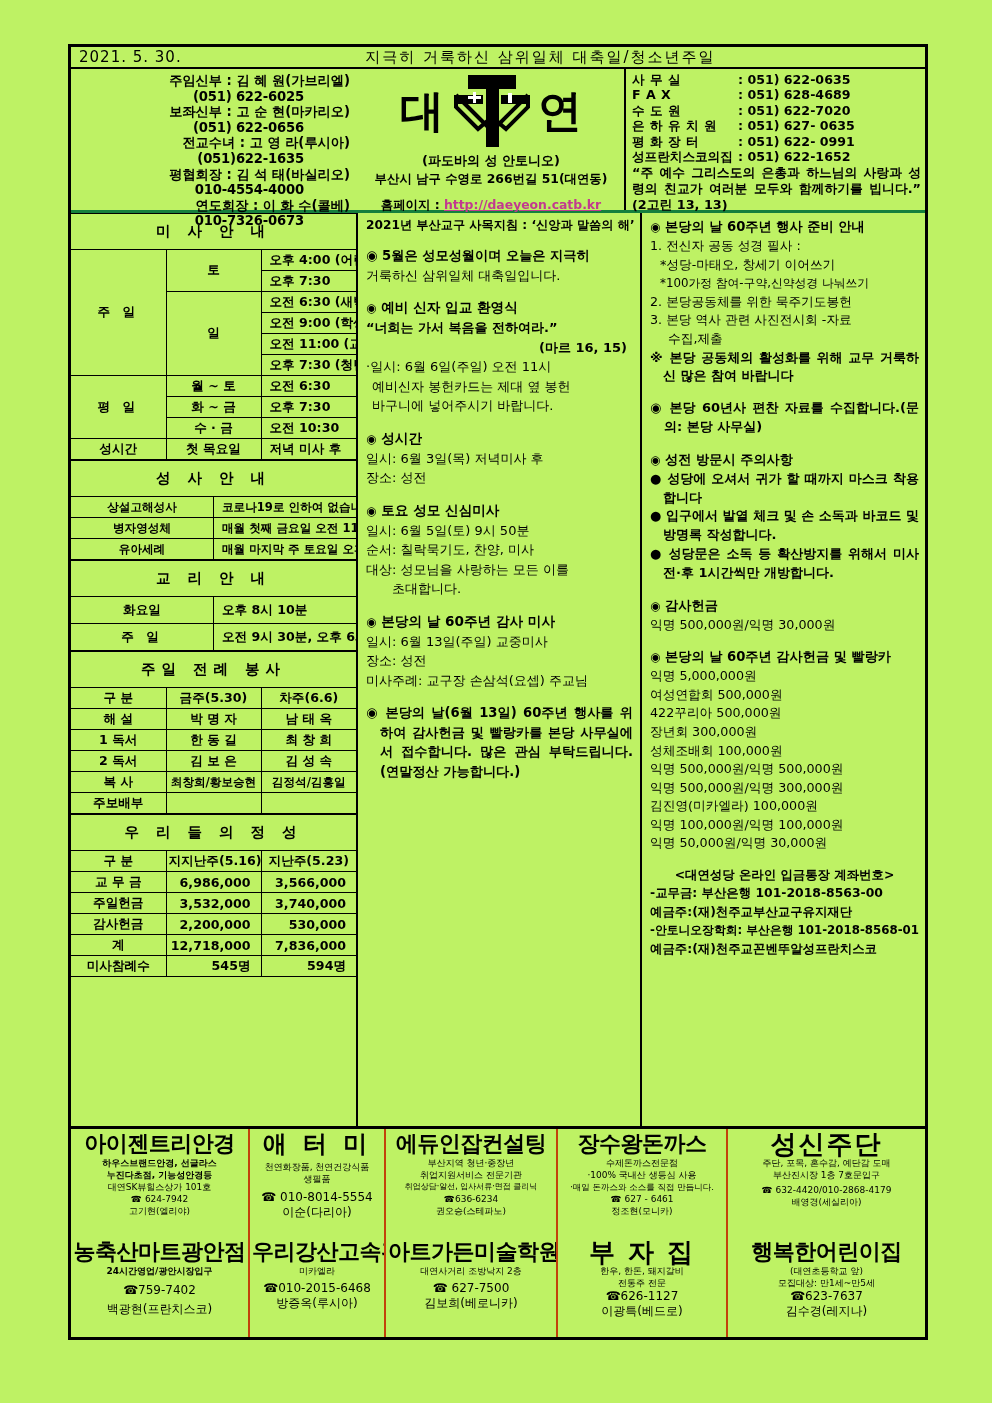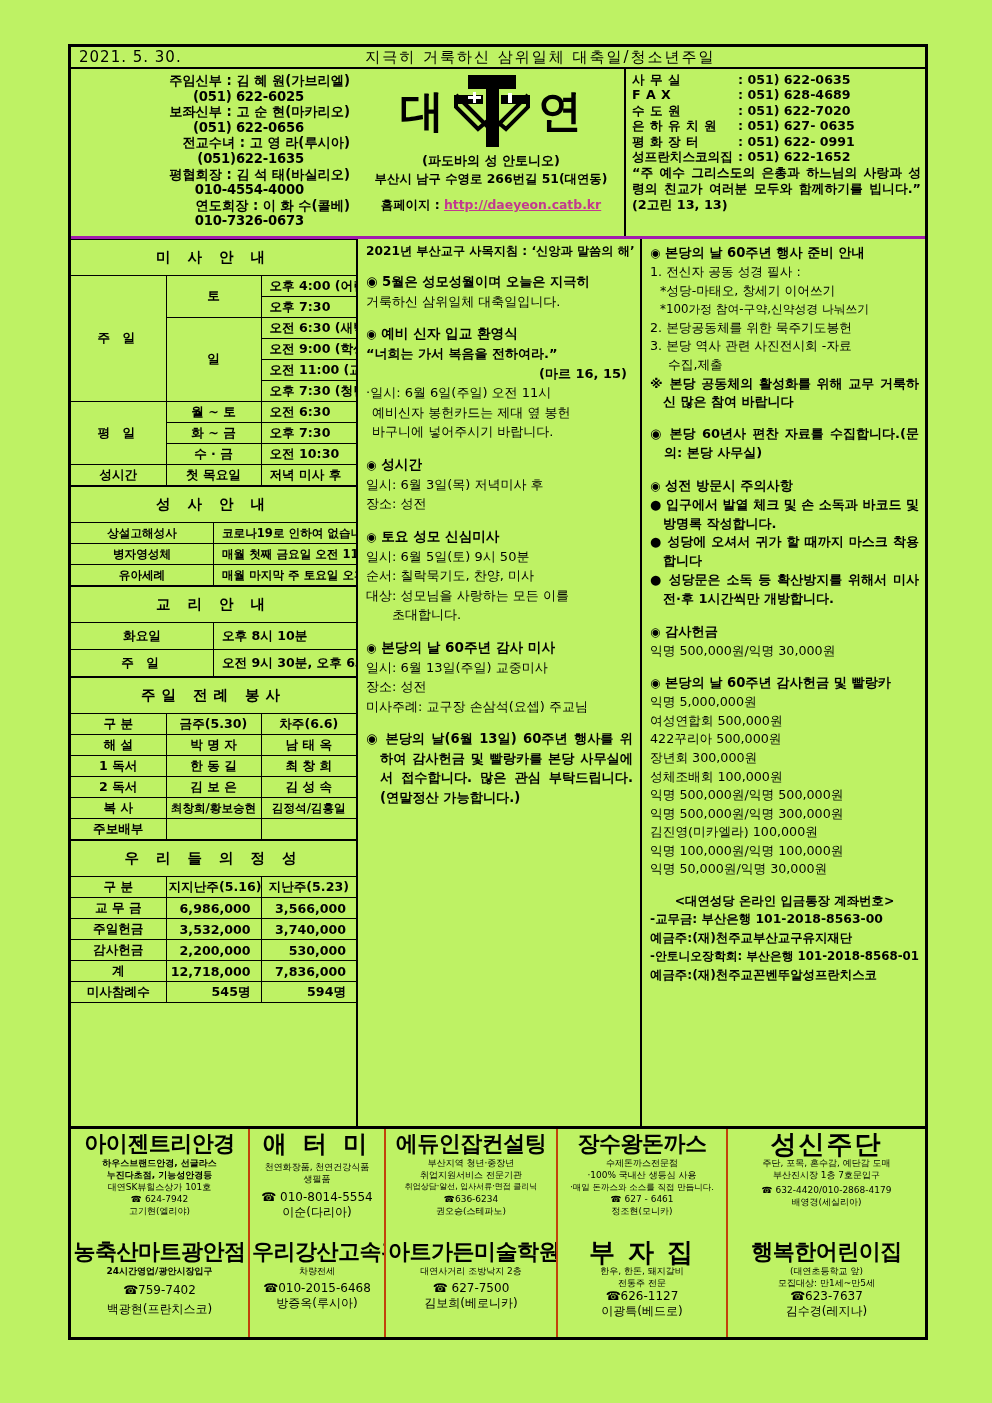--- a/index.html
+++ b/index.html
@@ -51,24 +51,24 @@
     text-align: center;
     font-size: 15px;
     letter-spacing: 2px;
     padding-right: 26px;
     white-space: nowrap;
   }
 
   
   .masthead {
     display: flex;
-    border-bottom: 3px solid #a21caf;
+    border-bottom: 3px solid #15803d;
     box-sizing: border-box;
     flex: none;
-    height: 170px;
+    height: 144px;
   }
   .mast-left {
     width: 287px;
     box-sizing: border-box;
     padding: 4px 2px 0 0;
     font-size: 13.2px;
     line-height: 15.6px;
   }
   .mast-left .row {
     text-align: right;
@@ -629,25 +629,25 @@
           </div>
         </div>
 
         <div class="notice">
           <div class="hd">
             <span class="bul">◉</span>
             <span>성전 방문시 주의사항</span>
           </div>
           <div class="para" style="text-indent:-13px;padding-left:13px">
             <span>●</span>
-            <span>입구에서 발열 체크 및 손 소독과 바코드 및 방명록 작성합니다.</span>
+            <span>성당에 오셔서 귀가 할 때까지 마스크 착용합니다</span>
           </div>
           <div class="para" style="text-indent:-13px;padding-left:13px">
             <span>●</span>
-            <span>성당에 오셔서 귀가 할 때까지 마스크 착용합니다</span>
+            <span>입구에서 발열 체크 및 손 소독과 바코드 및 방명록 작성합니다.</span>
           </div>
           <div class="para" style="text-indent:-13px;padding-left:13px">
             <span>●</span>
             <span>성당문은 소독 등 확산방지를 위해서 미사 전·후 1시간씩만 개방합니다.</span>
           </div>
         </div>
 
         <div class="notice">
           <div class="hd">
             <span class="bul">◉</span>
@@ -728,21 +728,21 @@
 
       <div class="adrow adrow2">
         <div class="adcell ad-w1">
           <div class="ad-name s22">농축산마트광안점</div>
           <div class="ad-line tiny b">24시간영업/광안시장입구</div>
           <div class="ad-line s12" style="margin-top:6px"><span>☎</span><span>759-7402</span></div>
           <div class="ad-line s12" style="margin-top:4px">백광현(프란치스코)</div>
         </div>
         <div class="adcell ad-w2">
           <div class="ad-name s22">우리강산고속관광</div>
-          <div class="ad-line tiny">차량전세</div>
+          <div class="ad-line tiny">미카엘라</div>
           <div class="ad-line s12" style="margin-top:4px"><span>☎</span><span>010-2015-6468</span></div>
           <div class="ad-line s12">방증옥(루시아)</div>
         </div>
         <div class="adcell ad-w3">
           <div class="ad-name s22">아트가든미술학원</div>
           <div class="ad-line tiny">대연사거리 조방낙지 2층</div>
           <div class="ad-line s12" style="margin-top:4px"><span>☎</span> <span>627-7500</span></div>
           <div class="ad-line s12">김보희(베로니카)</div>
         </div>
         <div class="adcell ad-w4">

